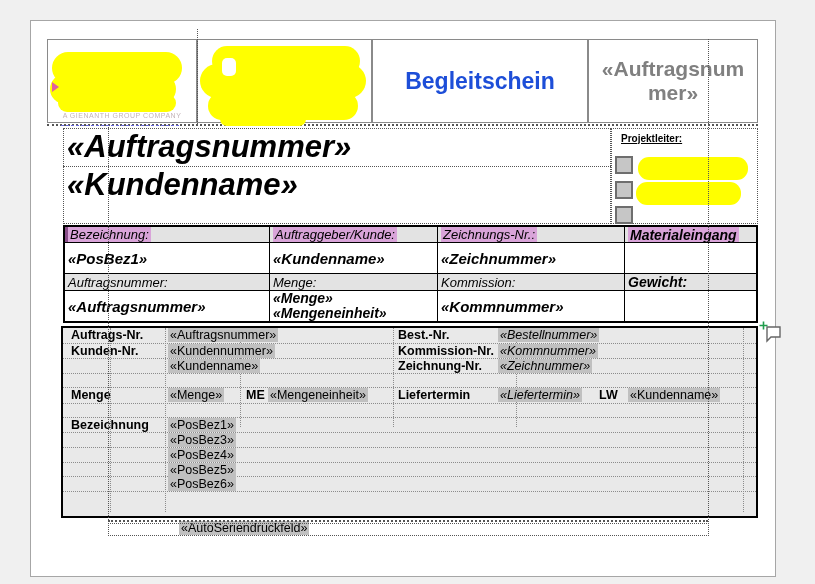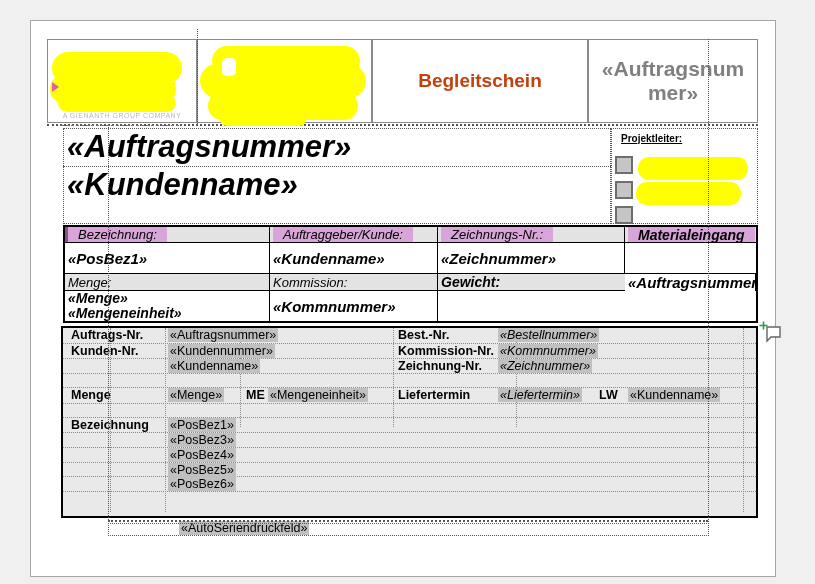--- a/index.html
+++ b/index.html
@@ -7,21 +7,21 @@
   .screen{position:relative;width:815px;height:584px;background:#f0f0f0;overflow:hidden;}
   .page{position:absolute;left:30px;top:20px;width:746px;height:557px;background:#ffffff;
         border:1px solid #a6a6a6;box-sizing:border-box;}
 
   
   .hcell{position:absolute;top:18px;height:84px;border:1px solid #8a8a8a;box-sizing:border-box;background:#fff;}
   .c1{left:16px;width:150px;}
   .c2{left:166px;width:175px;}
   .c3{left:341px;width:216px;display:flex;align-items:center;justify-content:center;}
   .c4{left:557px;width:170px;display:flex;align-items:center;justify-content:center;}
-  .doc-title{color:#c2410c;font-weight:bold;font-size:19px;}
+  .doc-title{color:#1d4ed8;font-weight:bold;font-size:23px;}
   .hdr-order{color:#808080;font-weight:bold;font-size:21px;width:150px;text-align:center;
              word-break:break-all;line-height:1.15;}
   .logo-caption{position:absolute;left:0;right:0;bottom:3px;text-align:center;font-size:7px;
                 color:#c4b4b8;letter-spacing:.5px;z-index:1;}
 
   
   .blob{position:absolute;background:#ffff00;z-index:5;}
   .notch{position:absolute;background:#ffffff;z-index:6;border-radius:5px;}
   .pinkmark{position:absolute;width:0;height:0;border-top:5px solid transparent;border-bottom:5px solid transparent;
             border-left:7px solid #e060a0;z-index:6;}
@@ -48,21 +48,21 @@
               grid-template-columns:205px 168px 187px 131px;
               grid-template-rows:16px 31px 17px 30px;background:#fff;z-index:2;}
   .icell{border-right:1px solid #000;border-bottom:1px solid #000;padding:0 3px;display:flex;
          align-items:center;overflow:hidden;position:relative;white-space:nowrap;}
   .icell.last-col{border-right:none;}
   .icell.last-row{border-bottom:none;}
   .icell.gray{background:#e3e3e3;}
   .it{font-style:italic;font-size:13px;color:#000;}
   .biv{font-weight:bold;font-style:italic;font-size:15px;color:#000;}
   .bi13{font-weight:bold;font-style:italic;font-size:14px;color:#000;}
-  .hl{background:#d9a4d9;padding:0 10px;}
+  .hl{background:#d9a4d9;padding:0 2px;}
   .pbar{position:absolute;left:0;top:0;width:3px;height:100%;background:#8a4e8a;}
   .two-line{line-height:1.05;white-space:normal;}
 
   
   .detail-table{position:absolute;left:30px;top:305px;width:697px;height:192px;background:#e9e9e9;
                 border:2px solid #000;box-sizing:border-box;z-index:2;}
   .drow{position:relative;border-bottom:1px dotted #8c8c8c;height:14px;}
   .drow.h15{height:15px;}
   .drow.h13{height:13px;}
   .drow.h17{height:17px;border-bottom:none;}
@@ -142,20 +142,23 @@
         </div>
       <div class="icell">
           <span class="biv">«Kundenname»</span>
         </div>
       <div class="icell">
           <span class="biv">«Zeichnummer»</span>
         </div>
       <div class="icell last-col"></div>
 
       <div class="icell gray">
+          <span class="it">Auftragsnummer:</span>
+        </div>
+      <div class="icell gray">
           <span class="it">Menge:</span>
         </div>
       <div class="icell gray">
           <span class="it">Kommission:</span>
         </div>
       <div class="icell gray last-col">
           <span class="bi13">Gewicht:</span>
         </div>
 
       <div class="icell last-row">

